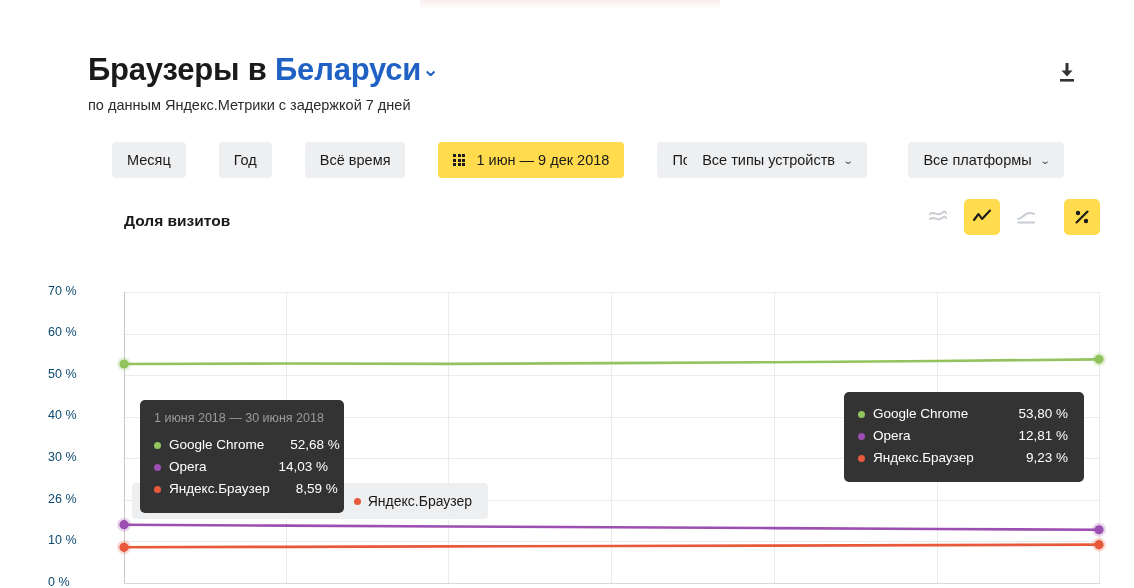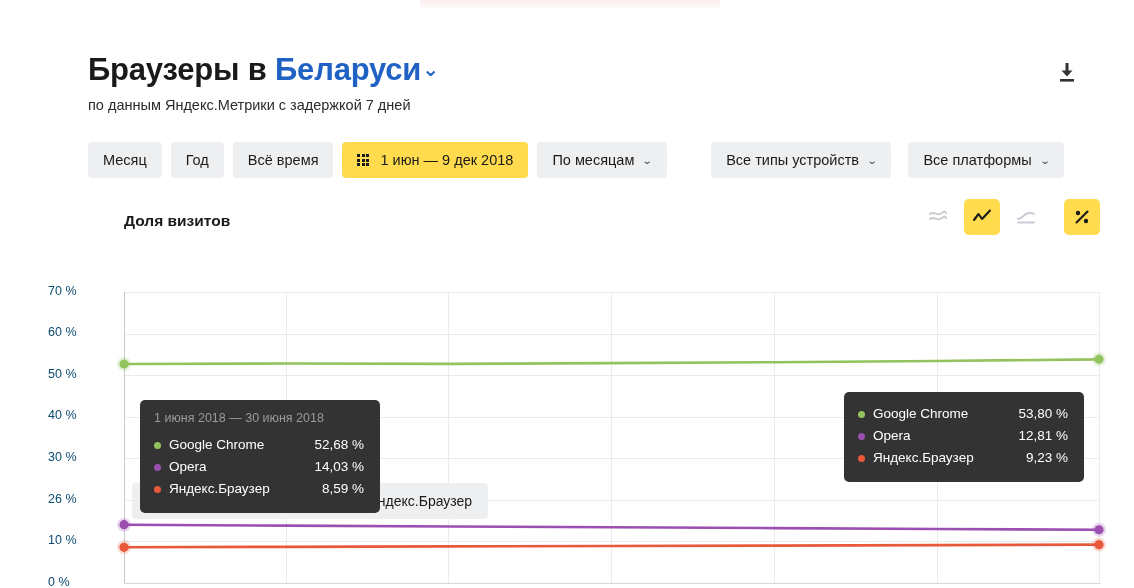--- a/index.html
+++ b/index.html
@@ -106,20 +106,21 @@
     border-radius: 4px;
     border: none;
     display: flex;
     align-items: center;
     gap: 7px;
     font-family: inherit;
     font-size: 14.5px;
     color: #1a1a1a;
     white-space: nowrap;
     cursor: pointer;
+    margin-left: 24px;
   }
   .btn.active {
     background: #ffdb4d;
   }
   .btn .chev-down {
     font-size: 10px;
     color: #44474d;
     margin-left: 2px;
     transform: scaleX(1.35);
     display: inline-block;
@@ -444,21 +445,21 @@
         <div class="legend-item">
           <span class="legend-dot" style="background:#9b4fb0"></span>
           <span>Opera</span>
         </div>
         <div class="legend-item">
           <span class="legend-dot" style="background:#e8593b"></span>
           <span>Яндекс.Браузер</span>
         </div>
       </div>
 
-      <div class="tooltip" style="left:104px; top:160px; width:240px;">
+      <div class="tooltip" style="left:104px; top:160px; width:204px;">
         <div class="tt-date">1 июня 2018 — 30 июня 2018</div>
         <div class="tt-row">
           <span class="tt-dot" style="background:#93c35e"></span>
           <span class="tt-name">Google Chrome</span>
           <span class="tt-val">52,68 %</span>
         </div>
         <div class="tt-row">
           <span class="tt-dot" style="background:#9b4fb0"></span>
           <span class="tt-name">Opera</span>
           <span class="tt-val">14,03 %</span>

